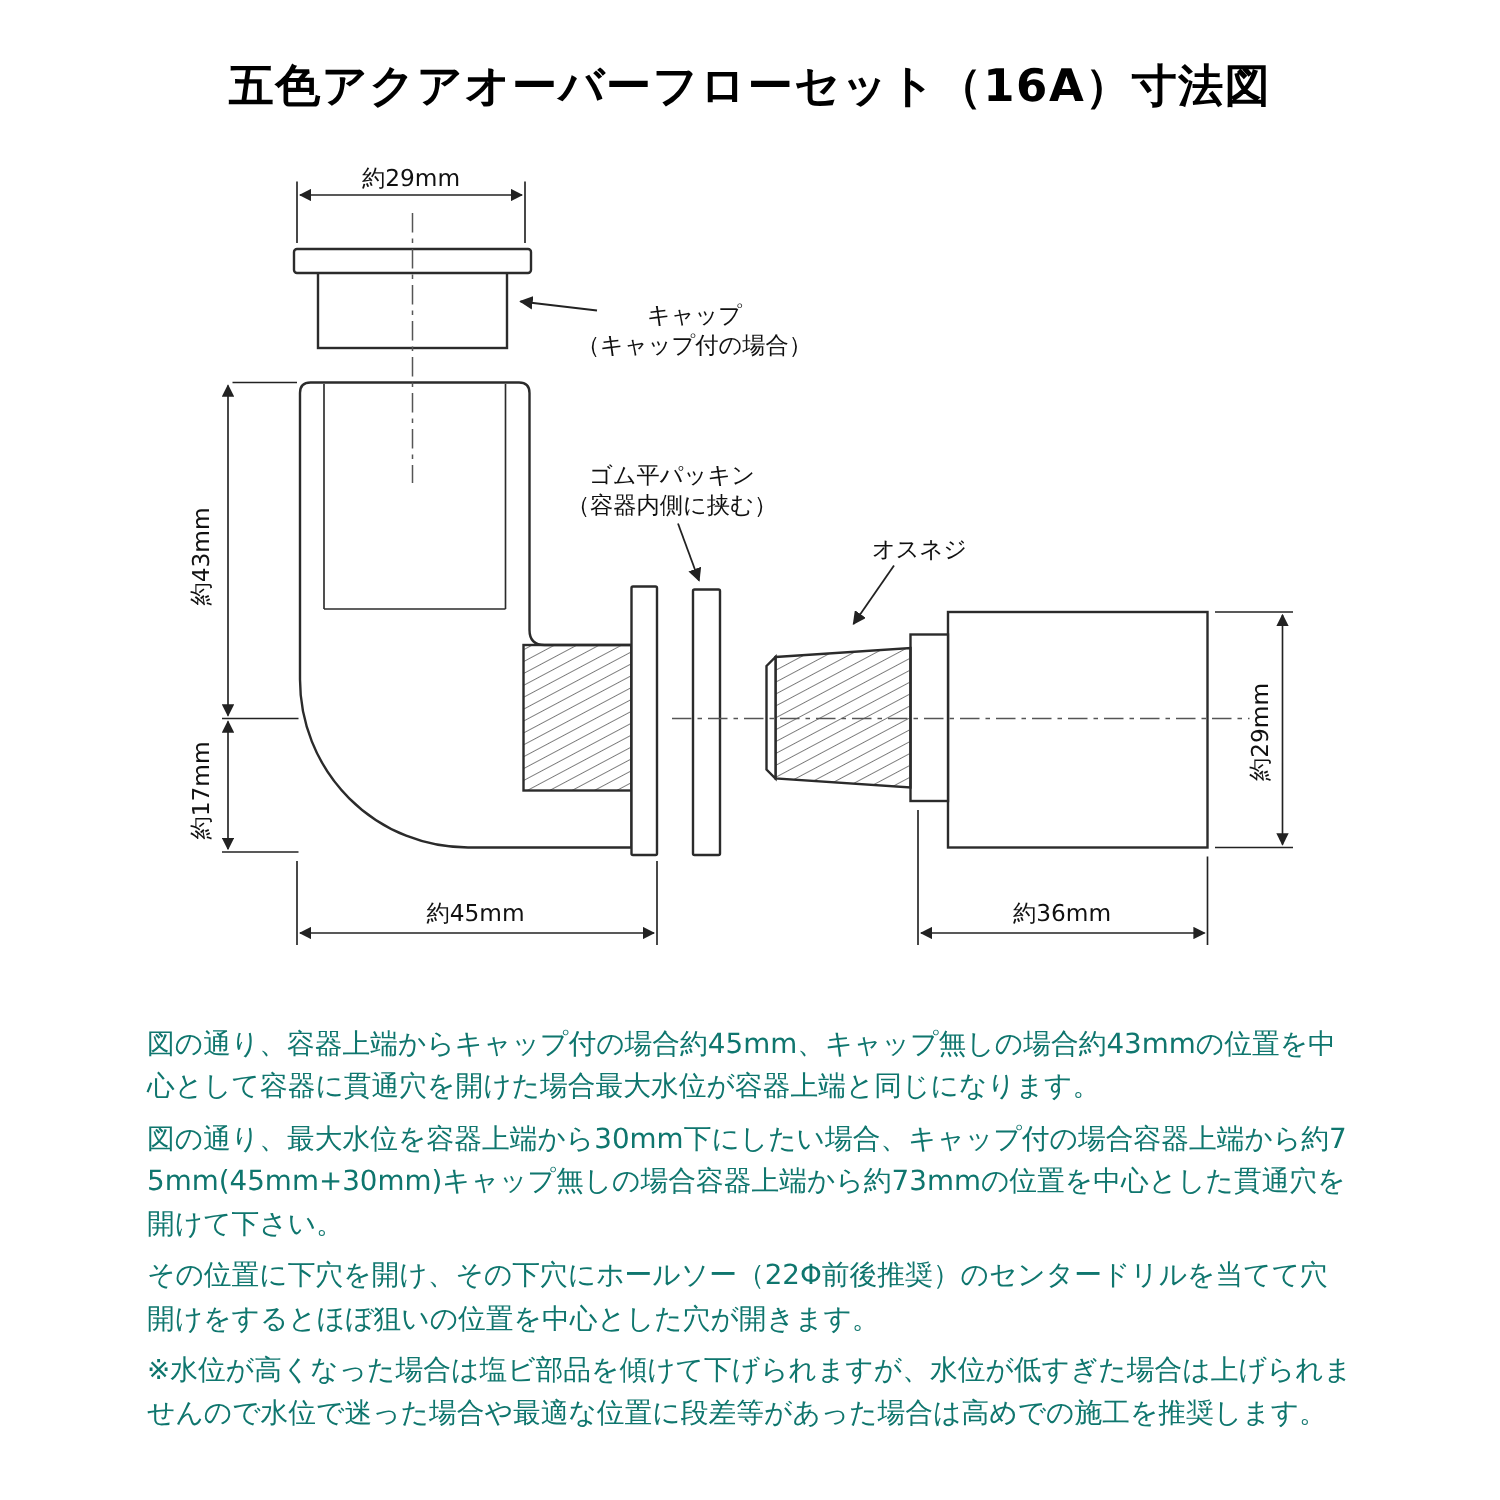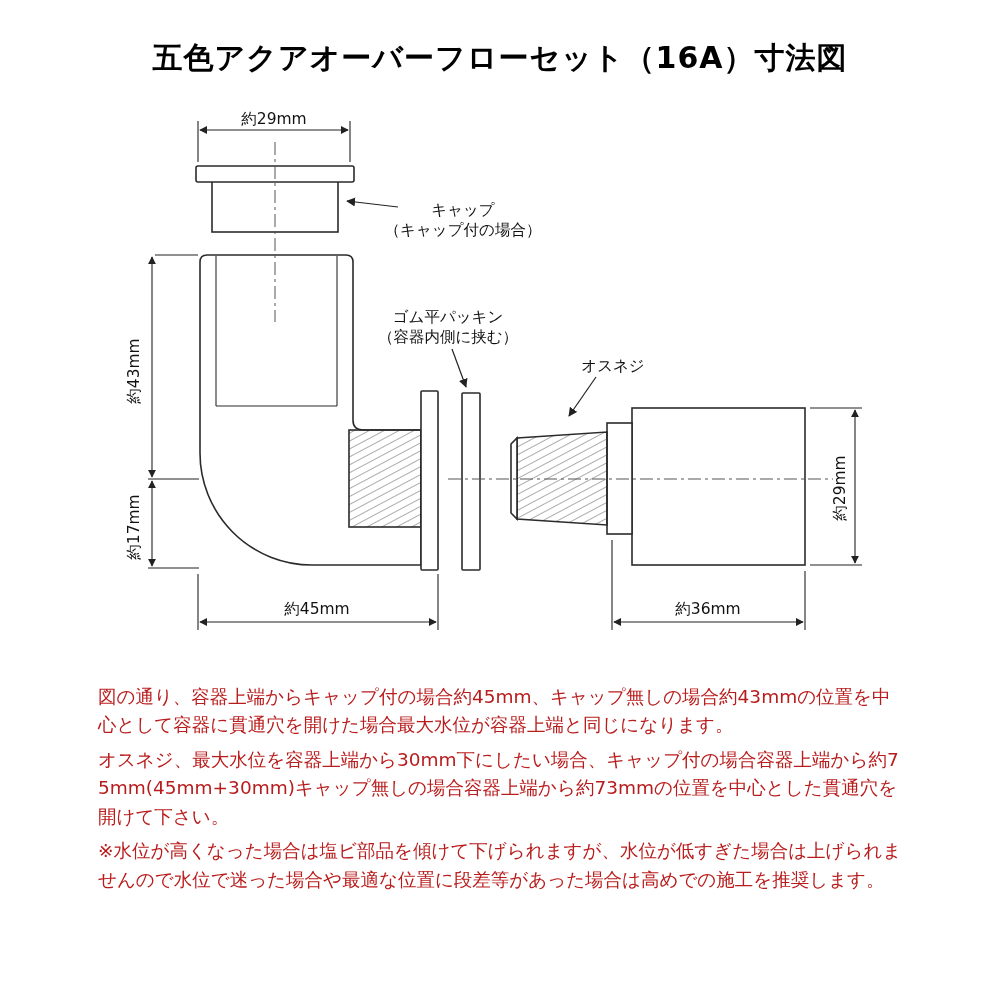--- a/index.html
+++ b/index.html
@@ -3,21 +3,21 @@
 <meta charset="utf-8">
 <style>
   html,body{margin:0;padding:0;background:#ffffff;}
   body{width:1000px;height:1000px;overflow:hidden;
        font-family:"DejaVu Sans","Liberation Sans",sans-serif;color:#111;}
   .page{width:1000px;height:1000px;position:relative;}
   h1.title{margin:26px 0 0 0;height:64px;line-height:64px;text-align:center;
        font-size:30px;font-weight:bold;letter-spacing:1px;color:#000;}
   svg.diagram{display:block;margin:0;}
   .notes{padding:0 98px;margin-top:18px;}
-  .notes p{margin:0 0 6px 0;font-size:18.5px;line-height:1.54;color:#b91c1c;
+  .notes p{margin:0 0 6px 0;font-size:18.5px;line-height:1.54;color:#0f766e;
        text-align:left;word-break:break-all;}
 </style>
 </head>
 <body>
 
 <div class="page">
 
   <h1 class="title">五色アクアオーバーフローセット（16A）寸法図</h1>
 
   <svg class="diagram" width="1000" height="575" viewBox="0 90 1000 575" xmlns="http://www.w3.org/2000/svg">
@@ -106,17 +106,18 @@
       <text x="463" y="215">キャップ</text>
       <text x="463" y="235">（キャップ付の場合）</text>
       <text x="448" y="322">ゴム平パッキン</text>
       <text x="448" y="342">（容器内側に挟む）</text>
       <text x="613" y="371">オスネジ</text>
     </g>
   </svg>
 
   <div class="notes">
     <p>図の通り、容器上端からキャップ付の場合約45mm、キャップ無しの場合約43mmの位置を中心として容器に貫通穴を開けた場合最大水位が容器上端と同じになります。</p>
-    <p>オスネジ、最大水位を容器上端から30mm下にしたい場合、キャップ付の場合容器上端から約75mm(45mm+30mm)キャップ無しの場合容器上端から約73mmの位置を中心とした貫通穴を開けて下さい。</p>
+    <p>図の通り、最大水位を容器上端から30mm下にしたい場合、キャップ付の場合容器上端から約75mm(45mm+30mm)キャップ無しの場合容器上端から約73mmの位置を中心とした貫通穴を開けて下さい。</p>
+    <p>その位置に下穴を開け、その下穴にホールソー（22Φ前後推奨）のセンタードリルを当てて穴開けをするとほぼ狙いの位置を中心とした穴が開きます。</p>
     <p>※水位が高くなった場合は塩ビ部品を傾けて下げられますが、水位が低すぎた場合は上げられませんので水位で迷った場合や最適な位置に段差等があった場合は高めでの施工を推奨します。</p>
   </div>
 
 </div>
 
 </body></html>

